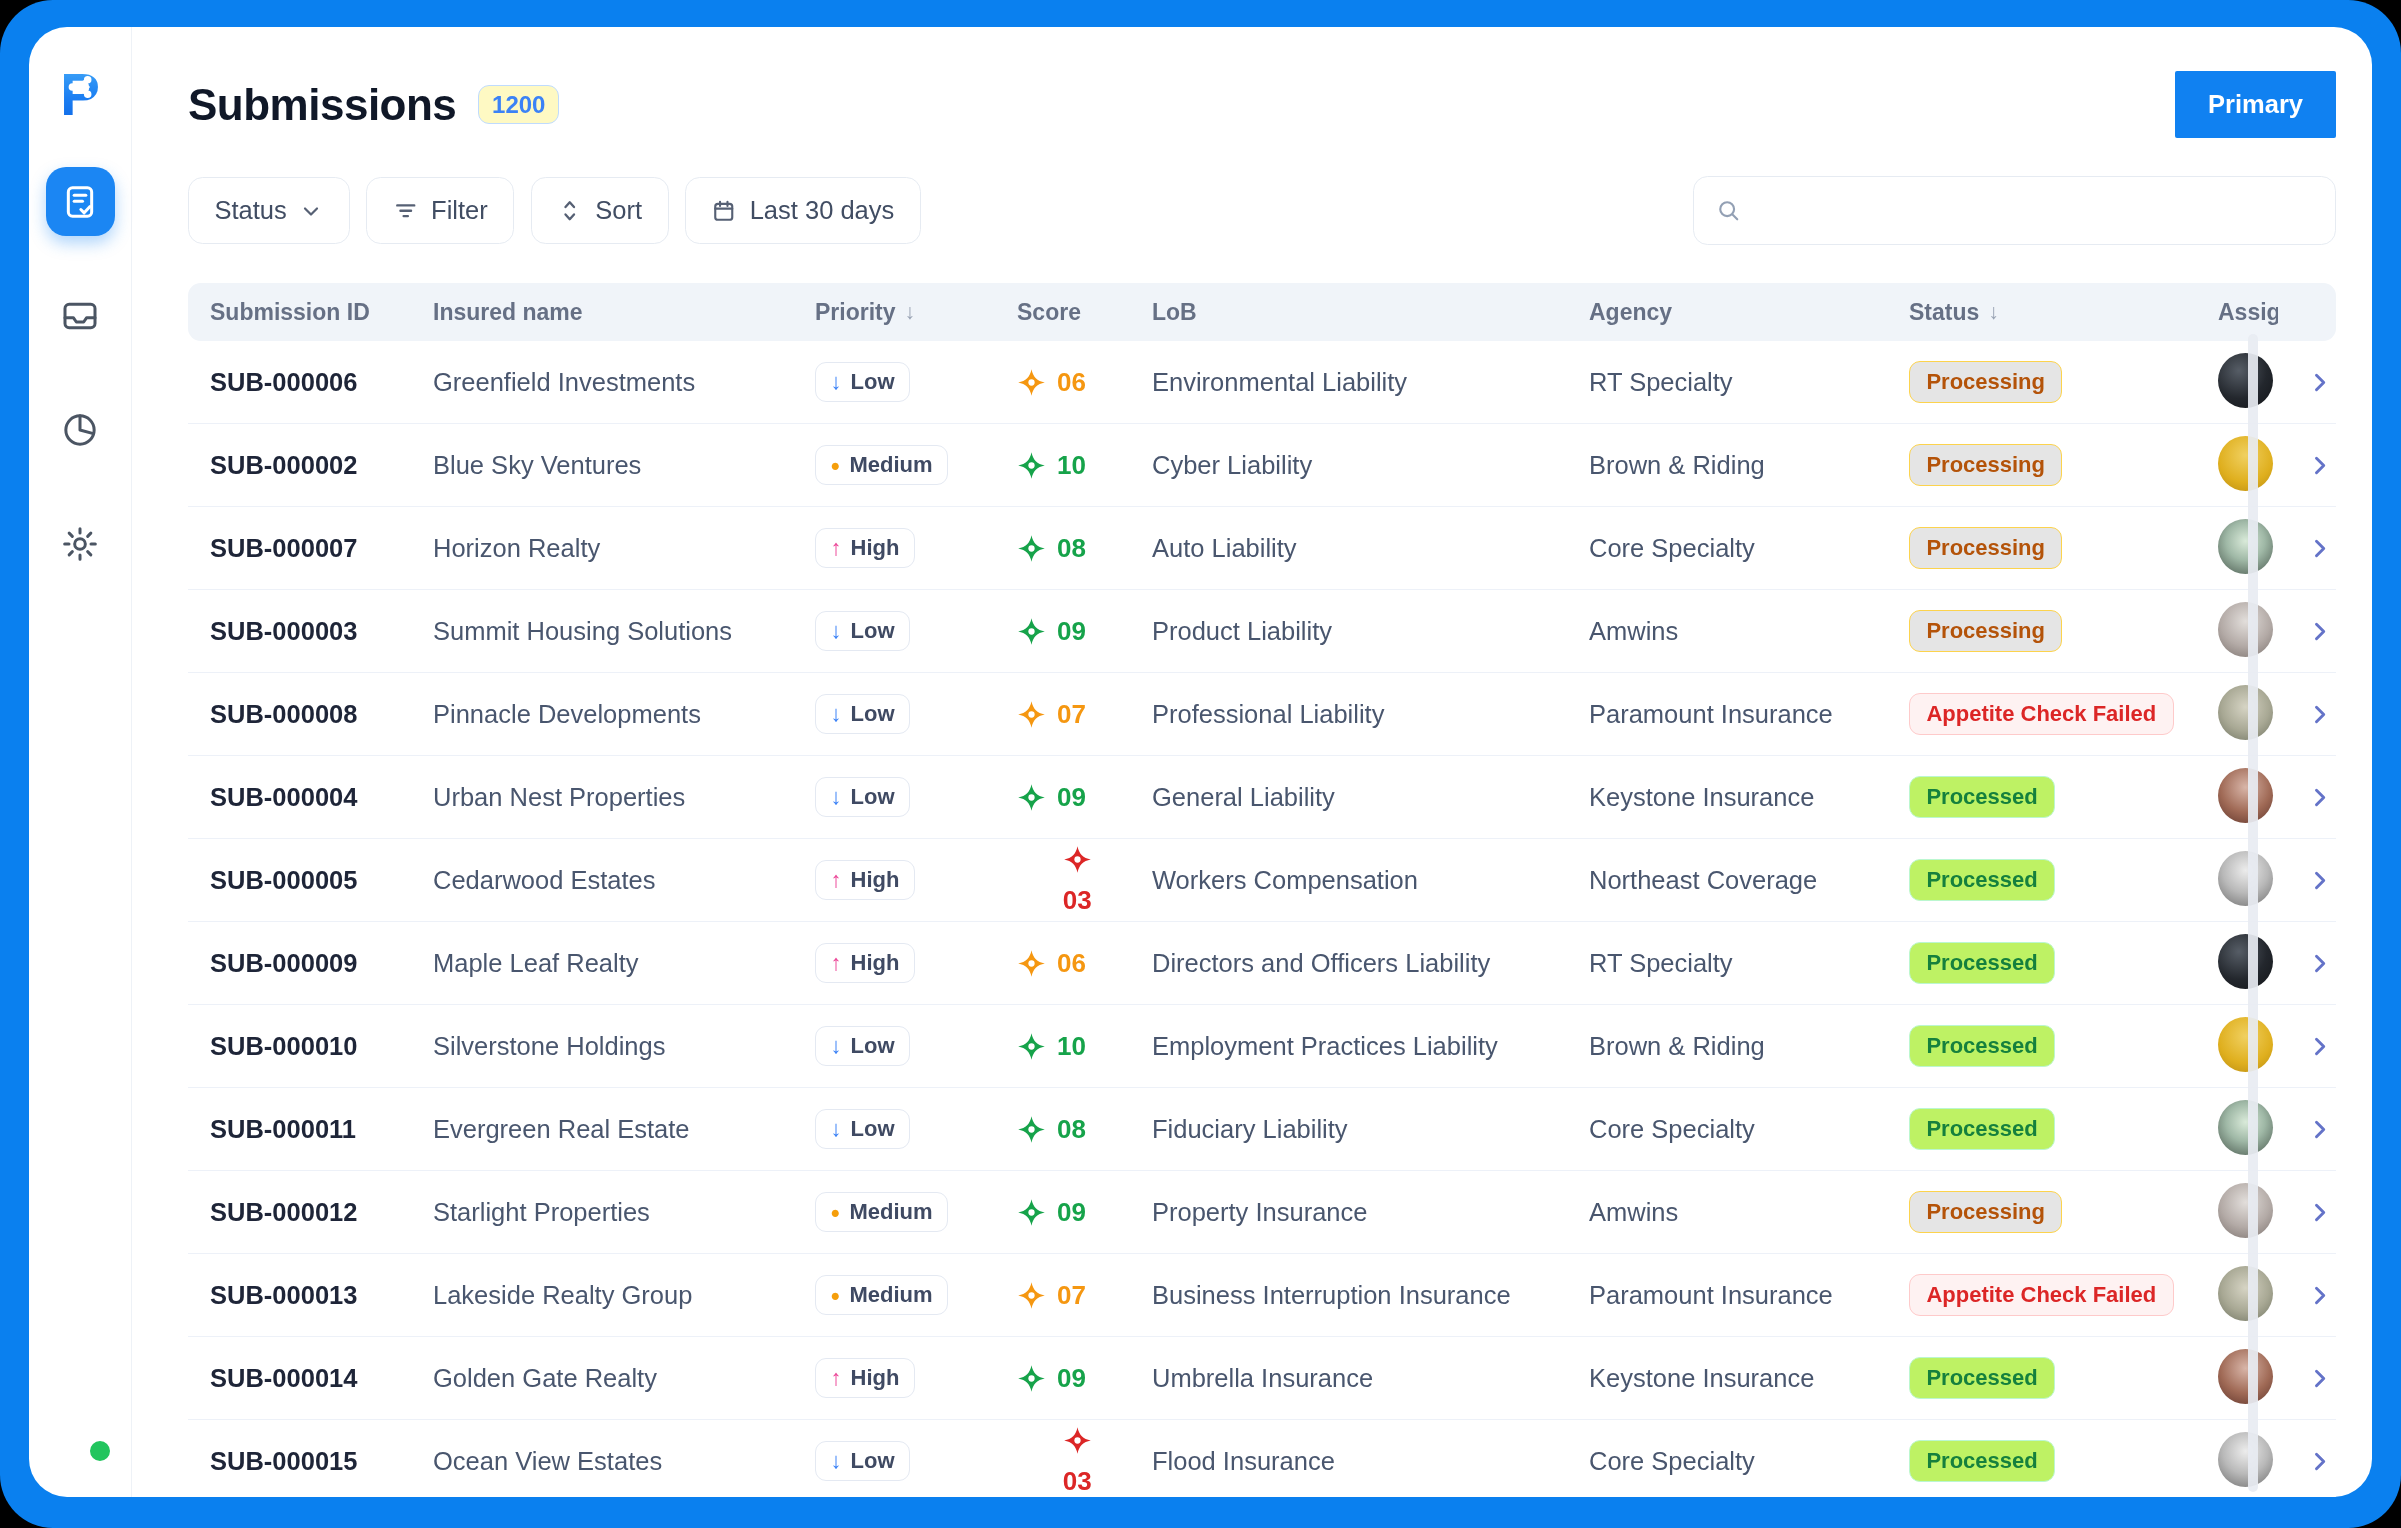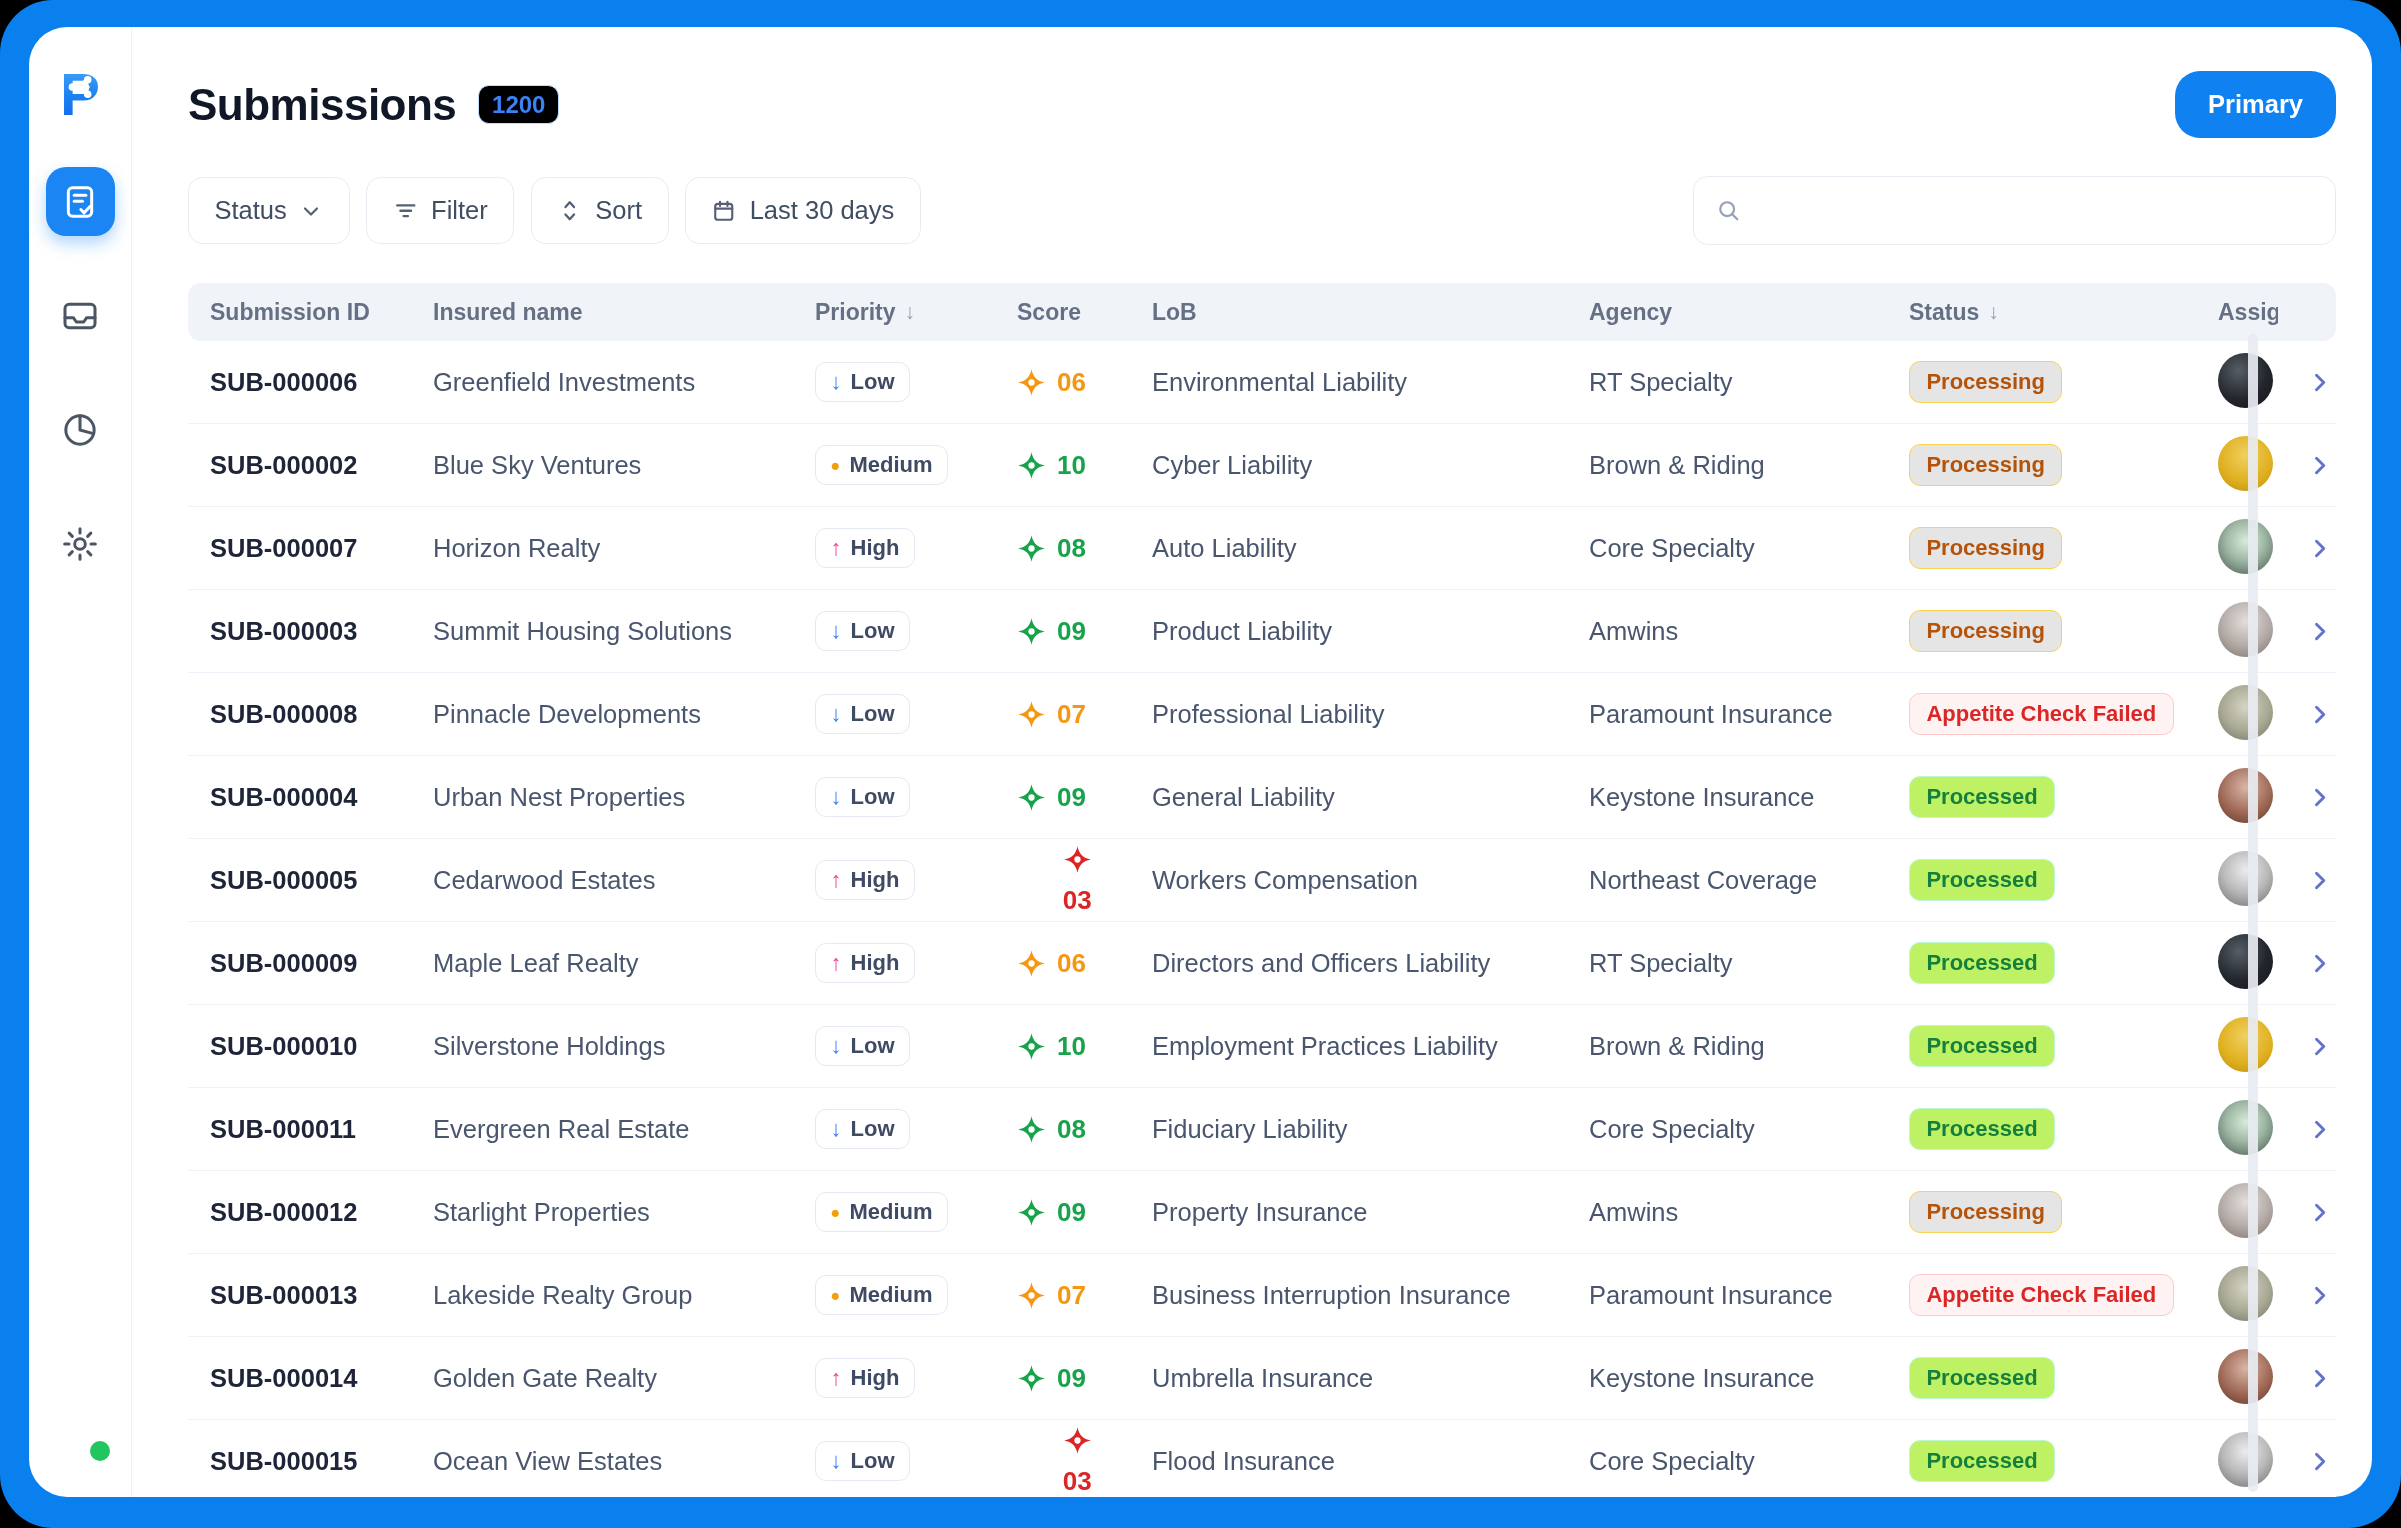--- a/index.html
+++ b/index.html
@@ -27,22 +27,22 @@
   .spacer{flex:1;}
   .side-user{position:relative;width:58px;height:58px;}
   .side-user .ava{width:58px;height:58px;border-radius:50%;background:radial-gradient(circle at 50% 30%,#efe7dd 0%,#cdbcae 45%,#94493e 85%);}
   .side-user .dot{position:absolute;right:-3.6px;bottom:1.8px;width:20px;height:20px;border-radius:50%;background:#22c55e;border:3.6px solid #fff;}
 
   
   .main{flex:1;display:flex;flex-direction:column;padding:44px 36px 0 56px;min-width:0;}
 
   .title-row{display:flex;align-items:center;gap:22px;}
   .page-title{font-size:44px;font-weight:700;color:#101828;letter-spacing:-0.5px;}
-  .count-badge{background:#000000;border:1.8px solid #bfdbfe;color:#3b82f6;font-size:24px;font-weight:600;padding:4.5px 12.7px;border-radius:11px;}
-  .primary-btn{margin-left:auto;height:67px;padding:0 33px;background:#1081f1;color:#fff;border:none;border-radius:25px;font-size:25.5px;font-weight:600;font-family:inherit;cursor:pointer;}
+  .count-badge{background:#fef9c3;border:1.8px solid #bfdbfe;color:#3b82f6;font-size:24px;font-weight:600;padding:4.5px 12.7px;border-radius:11px;}
+  .primary-btn{margin-left:auto;height:67px;padding:0 33px;background:#1081f1;color:#fff;border:none;border-radius:2px;font-size:25.5px;font-weight:600;font-family:inherit;cursor:pointer;}
 
   .toolbar{margin-top:38px;display:flex;align-items:center;gap:16.4px;}
   .tb-btn{display:inline-flex;align-items:center;gap:12.7px;height:67px;padding:0 25.5px;background:#fff;border:1.8px solid #e6ebf2;border-radius:14.6px;font-size:25.5px;color:#414d63;font-weight:500;font-family:inherit;cursor:pointer;}
   .search{margin-left:auto;display:flex;align-items:center;gap:14.6px;width:597px;height:67px;border:1.8px solid #e6ebf2;border-radius:14.6px;padding:0 22px;background:#fff;}
   .search input{border:none;outline:none;flex:1;font-size:25.5px;font-family:inherit;color:#334155;background:transparent;}
   .search input::placeholder{color:#93a0b4;}
 
   
   .table{margin-top:38px;flex:1;min-height:0;}
   .grid{display:grid;grid-template-columns:223px 382px 202px 135px 437px 320px 309px 87px 1fr;align-items:center;padding-left:22px;}

